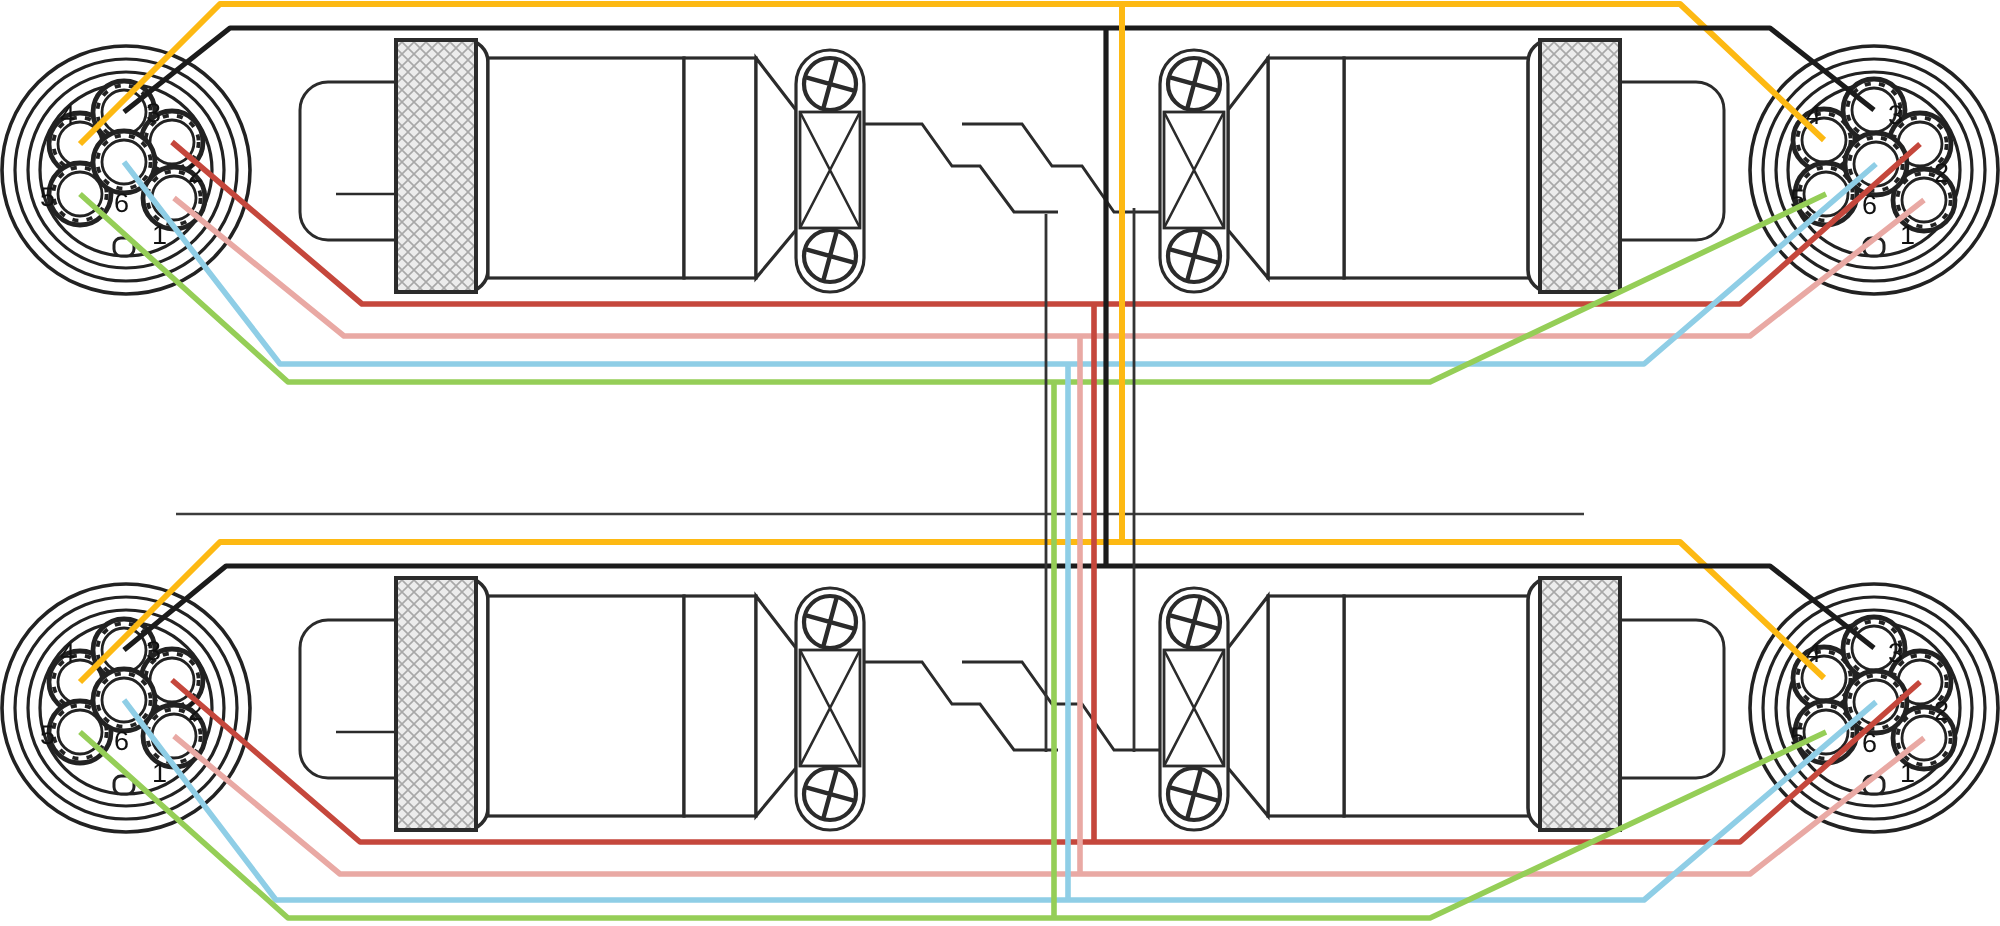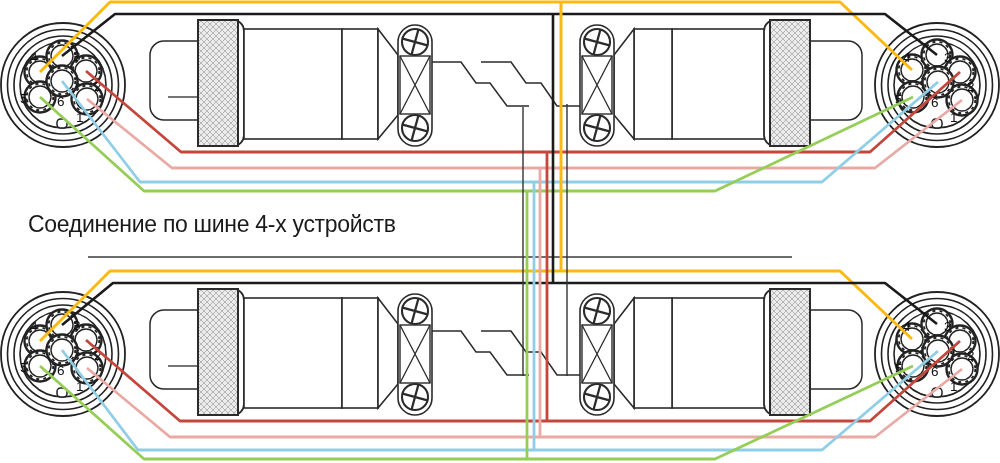--- a/index.html
+++ b/index.html
@@ -159,14 +159,13 @@
     <path d="M547,152 V421" stroke-width="2.8" stroke="#C5473C"></path>
     <path d="M540,168 V437" stroke-width="2.8" stroke="#E9A9A4"></path>
     <path d="M534,182 V450" stroke-width="2.8" stroke="#8FCEE6"></path>
     <path d="M527,191 V459" stroke-width="2.8" stroke="#95CE57"></path>
 
     <path d="M523,107 V376" stroke="#333" stroke-width="1.4"></path>
     <path d="M567,104 V376" stroke="#333" stroke-width="1.4"></path>
   </g>
 </svg>
 
-<div class="title">Соединение по шине 4-х устройств</div>
 </div>
 
 </body></html>

